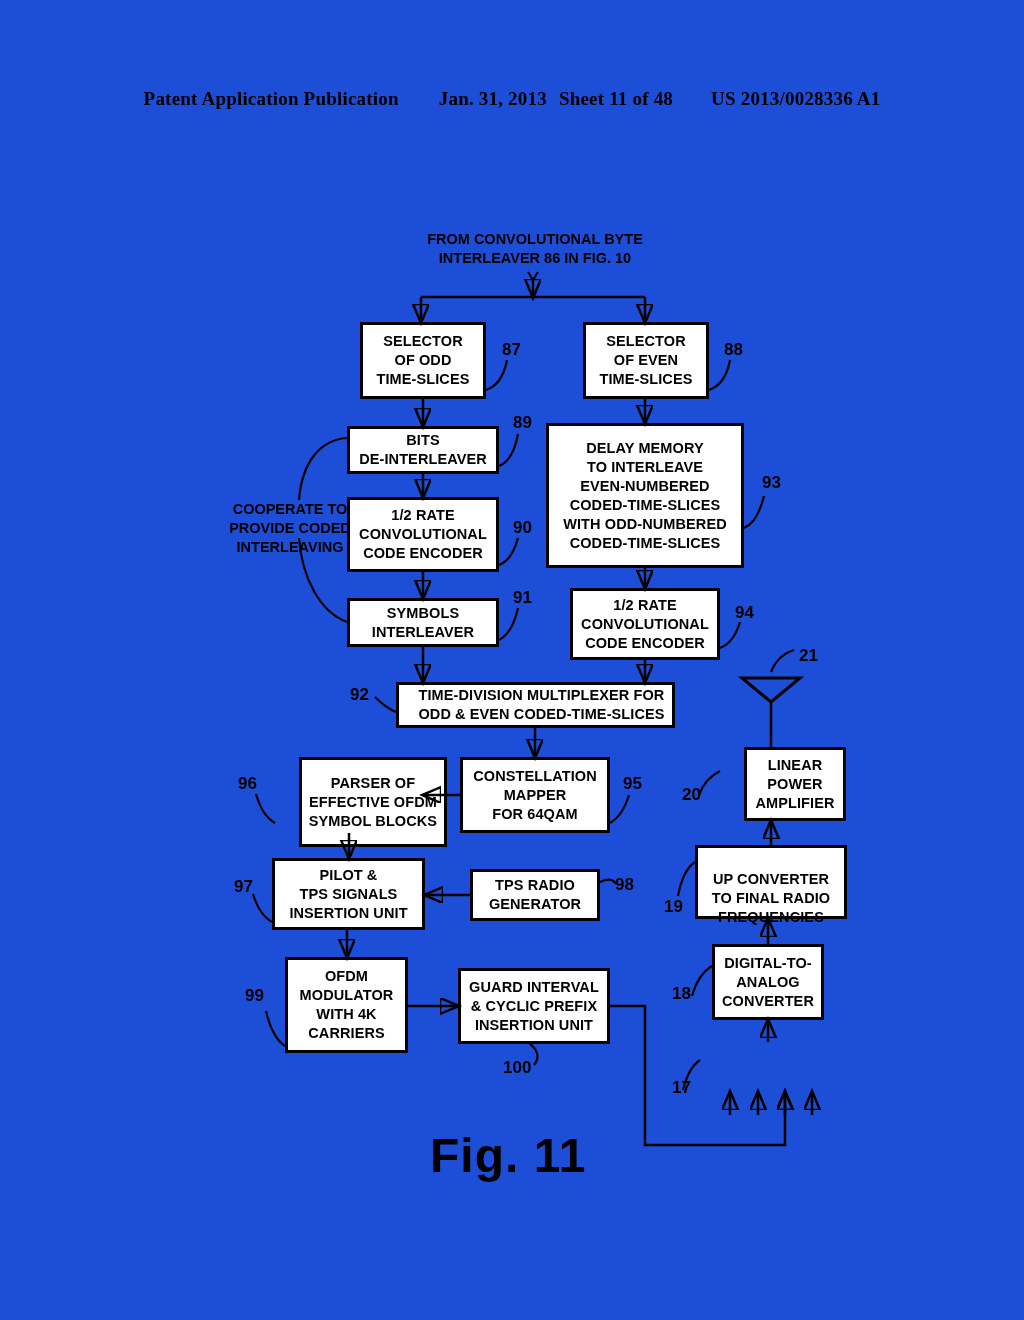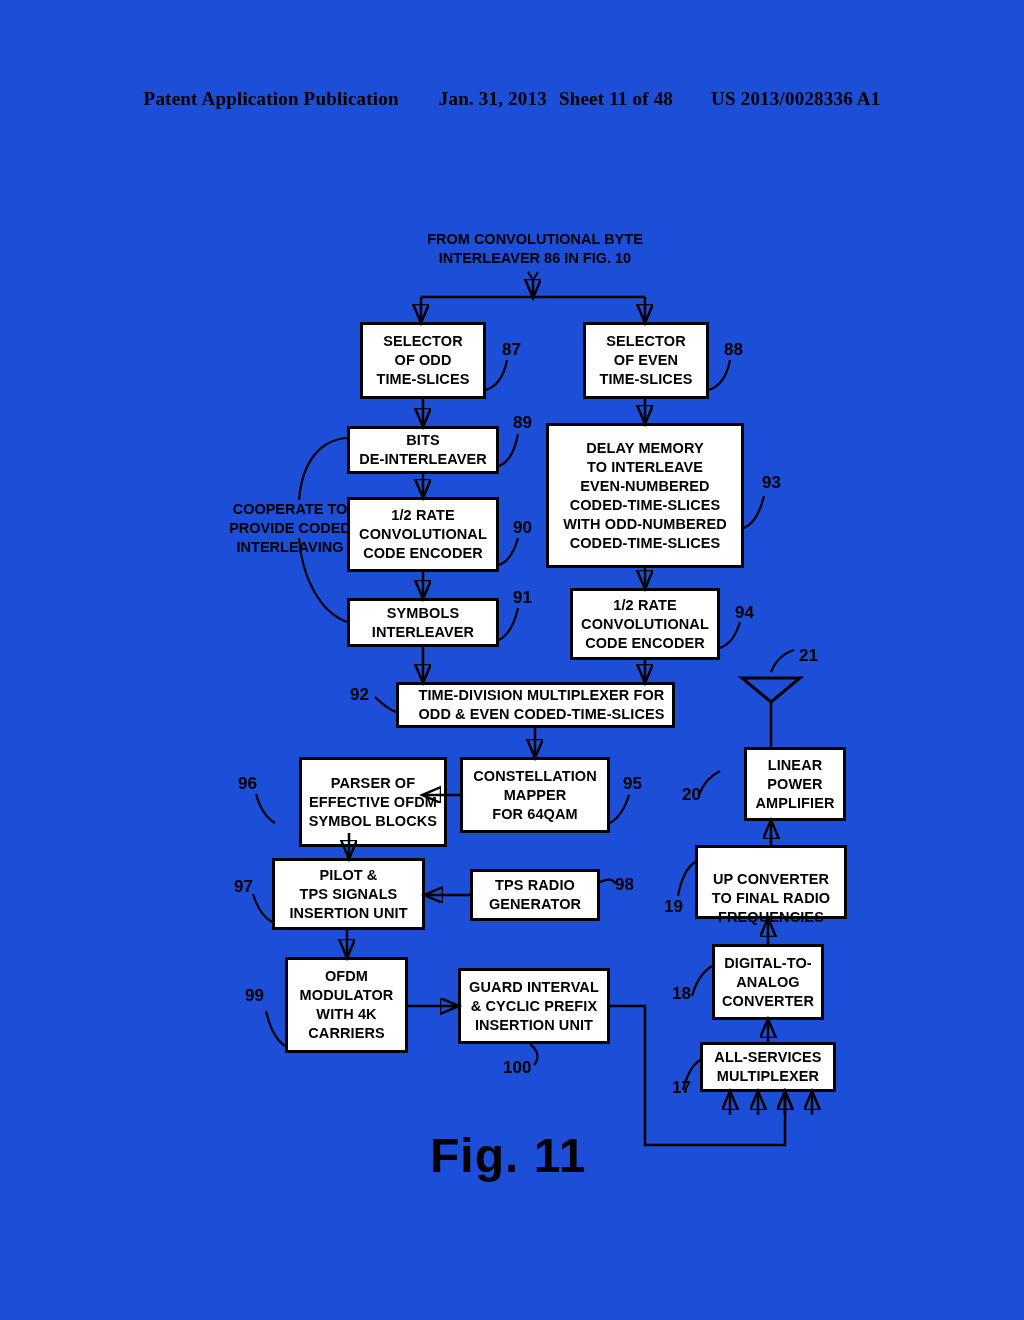--- a/index.html
+++ b/index.html
@@ -198,24 +198,20 @@
   </div>
   <div class="blk" style="left:695px; top:845px; width:152px; height:74px;">
     <span class="txt" style="white-space:pre-line;margin-top:32px;">UP CONVERTER
 TO FINAL RADIO
 FREQUENCIES</span>
   </div>
   <div class="blk" style="left:712px; top:944px; width:112px; height:76px;">
     <span class="txt" style="white-space:pre-line;">DIGITAL-TO-
 ANALOG
 CONVERTER</span>
-  </div>
-  <div class="blk" style="left:700px; top:1042px; width:136px; height:50px;">
-    <span class="txt" style="white-space:pre-line;">ALL-SERVICES
-MULTIPLEXER</span>
   </div>
 
   <div class="refnum" style="left:502px; top:341px;">87</div>
   <div class="refnum" style="left:724px; top:341px;">88</div>
   <div class="refnum" style="left:513px; top:414px;">89</div>
   <div class="refnum" style="left:513px; top:519px;">90</div>
   <div class="refnum" style="left:513px; top:589px;">91</div>
   <div class="refnum" style="left:762px; top:474px;">93</div>
   <div class="refnum" style="left:735px; top:604px;">94</div>
   <div class="refnum" style="left:350px; top:686px;">92</div>

